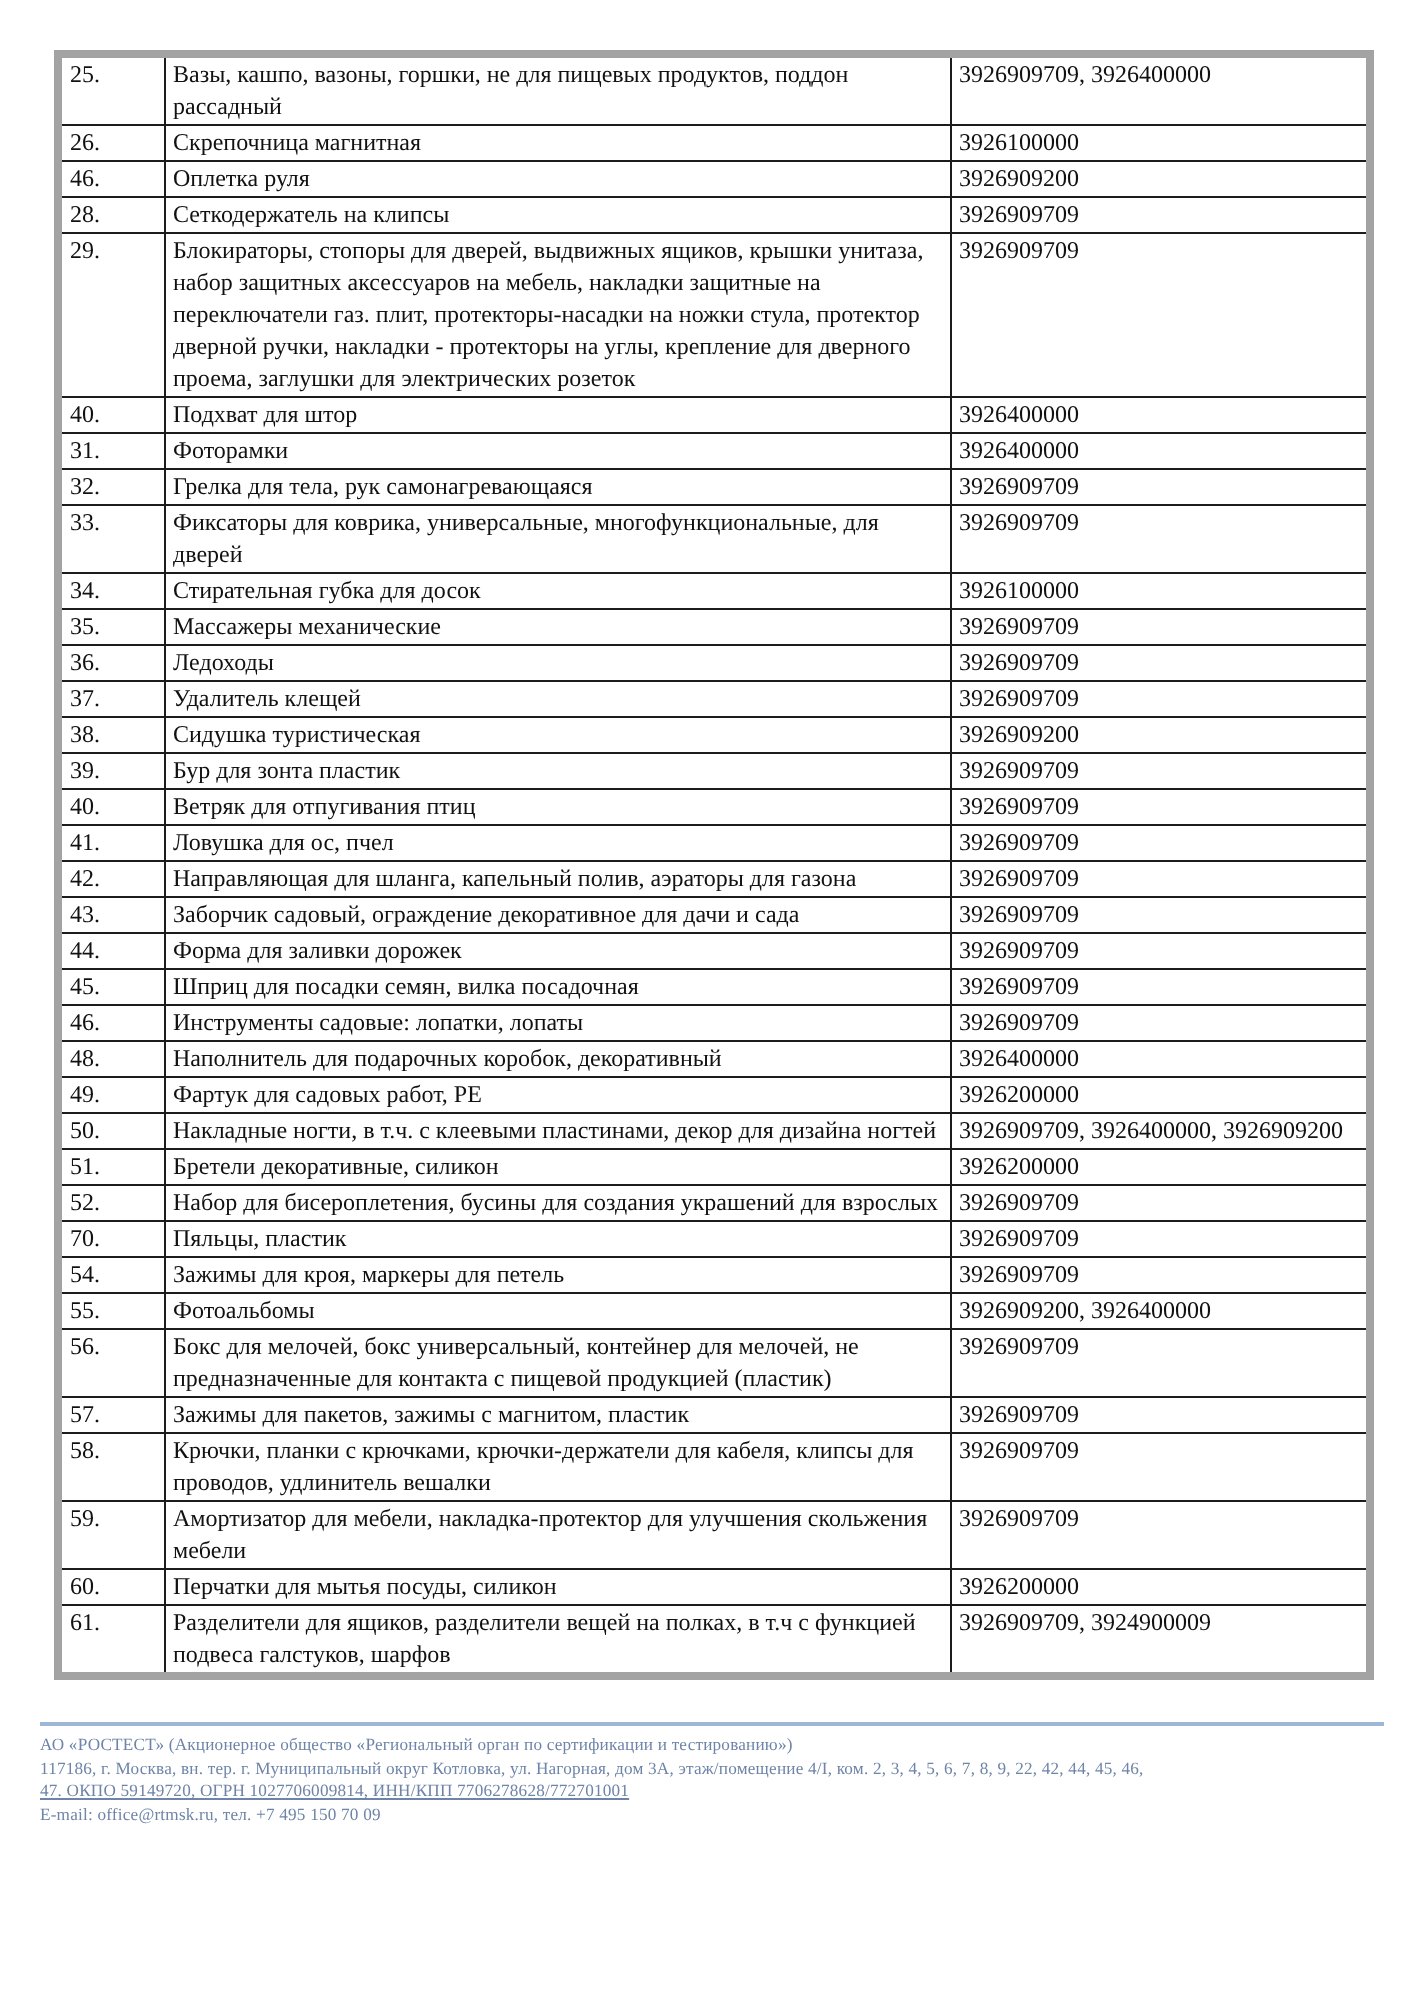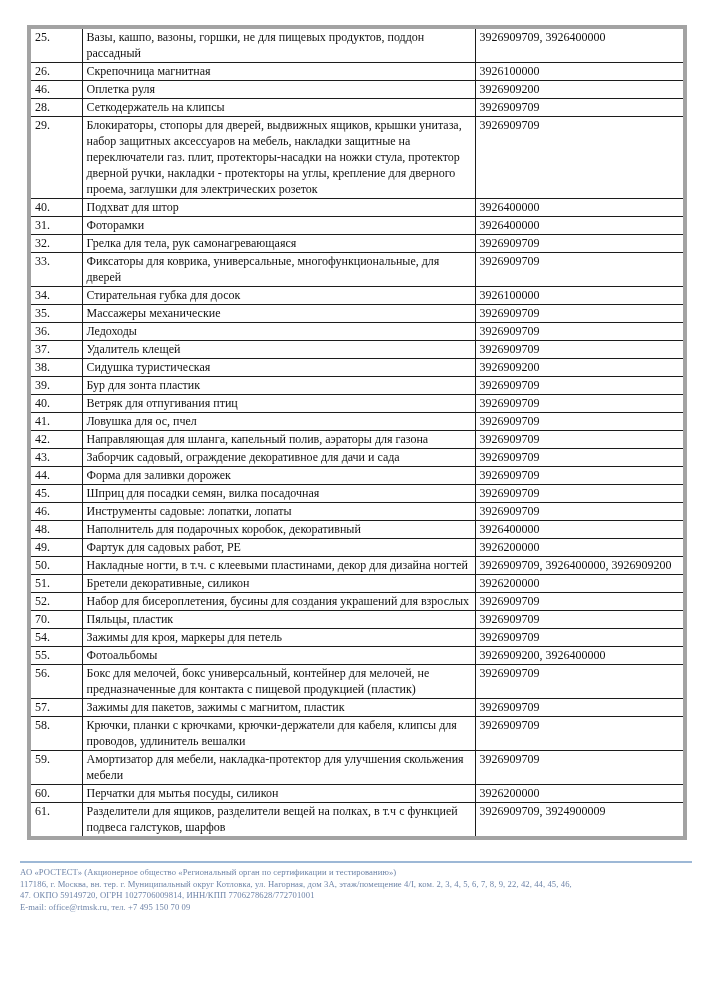--- a/index.html
+++ b/index.html
@@ -290,17 +290,17 @@
     <td class="desc">Разделители для ящиков, разделители вещей на полках, в т.ч с функцией подвеса галстуков, шарфов</td>
     <td class="codes-cell">3926909709, 3924900009</td>
   </tr>
 </tbody>
   </table>
 
   <div class="footer">
     <hr class="footer-rule" style="border-top-color: rgb(157, 184, 214);">
     <div class="footer-line" style="color: rgb(110, 132, 168);">АО «РОСТЕСТ»   (Акционерное общество «Региональный орган по сертификации и тестированию»)</div>
     <div class="footer-line" style="color: rgb(110, 132, 168);">117186, г. Москва, вн. тер. г. Муниципальный округ Котловка, ул. Нагорная, дом 3А, этаж/помещение 4/I, ком. 2, 3, 4, 5, 6, 7, 8, 9, 22, 42, 44, 45, 46,</div>
-    <div class="footer-line" style="color: rgb(110, 132, 168);">47. ОКПО 59149720, ОГРН 1027706009814, ИНН/КПП 7706278628/772701001</div>
+    <div class="footer-line" style="color: rgb(110, 132, 168); text-decoration: underline;">47. ОКПО 59149720, ОГРН 1027706009814, ИНН/КПП 7706278628/772701001</div>
     <div class="footer-line" style="color: rgb(110, 132, 168);">E-mail: office@rtmsk.ru,   тел. +7 495 150 70 09</div>
   </div>
 
 </div>
 
 </body></html>

